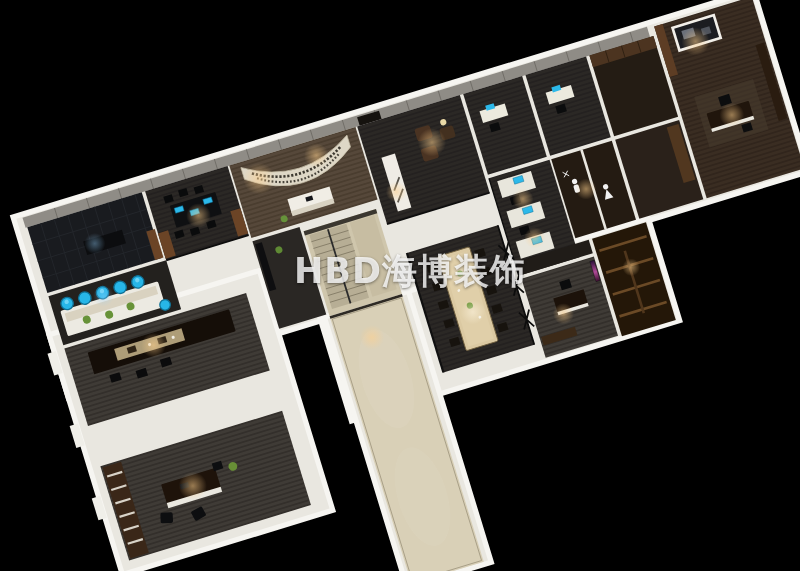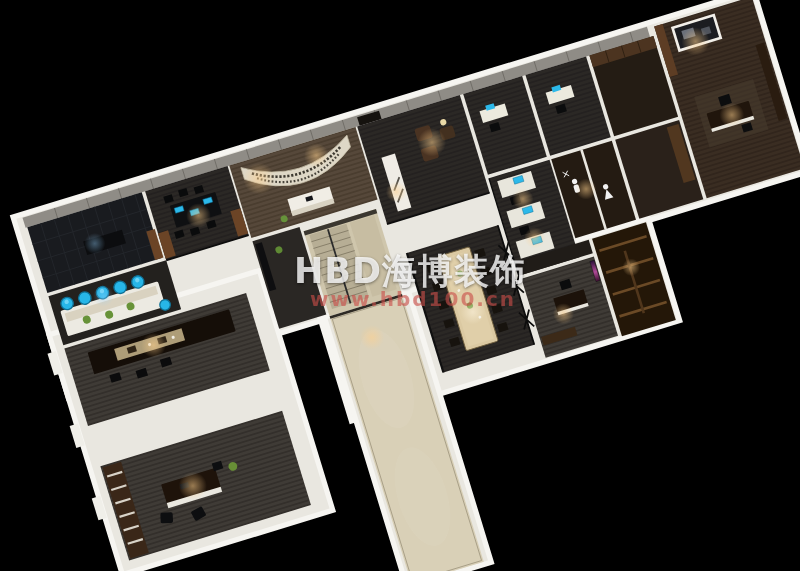--- a/index.html
+++ b/index.html
@@ -349,16 +349,15 @@
           <circle cx="548" cy="256" r="14" fill="url(#gWhite)"></circle>
       <circle cx="735" cy="260" r="10" fill="url(#gWarm)"></circle>
           <circle cx="160" cy="56" r="12" fill="url(#gCool)"></circle>
       <circle cx="152" cy="116" r="12" fill="url(#gCool)"></circle>
     </g>
   </g>
 </svg>
 
 <div class="watermark">
   <div class="wm-brand">HBD海博装饰</div>
-  <div class="wm-url">www.hbd100.cn</div>
 </div>
 
 </div>
 
 </body></html>

